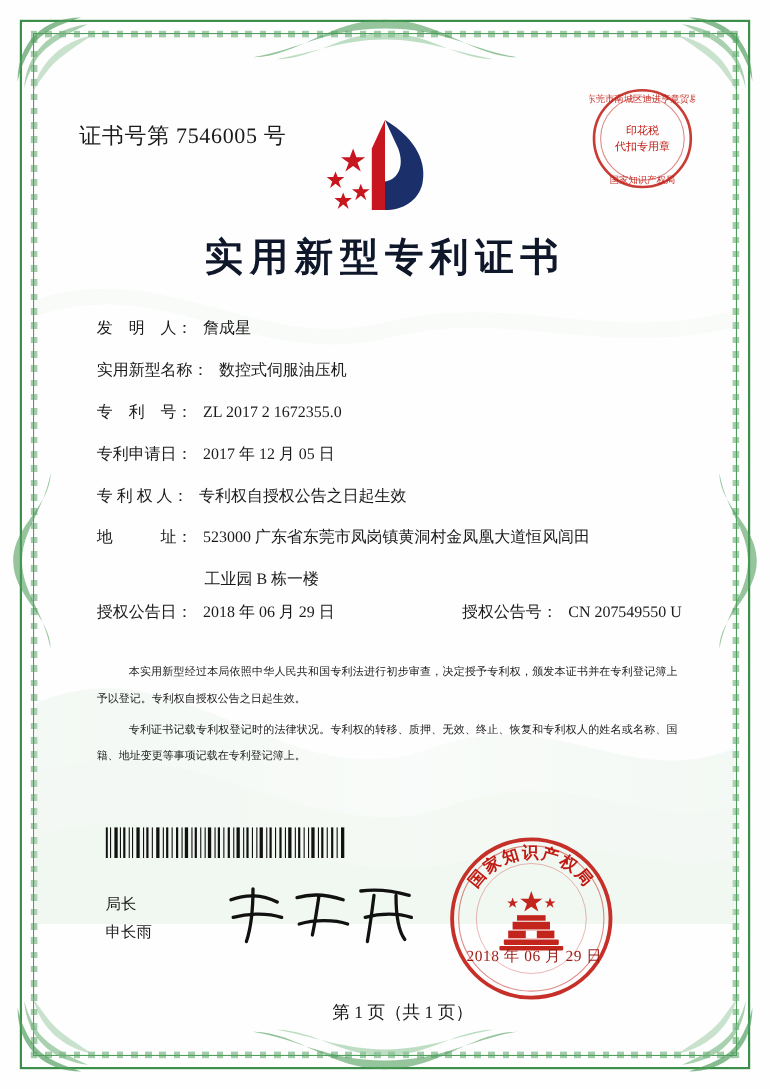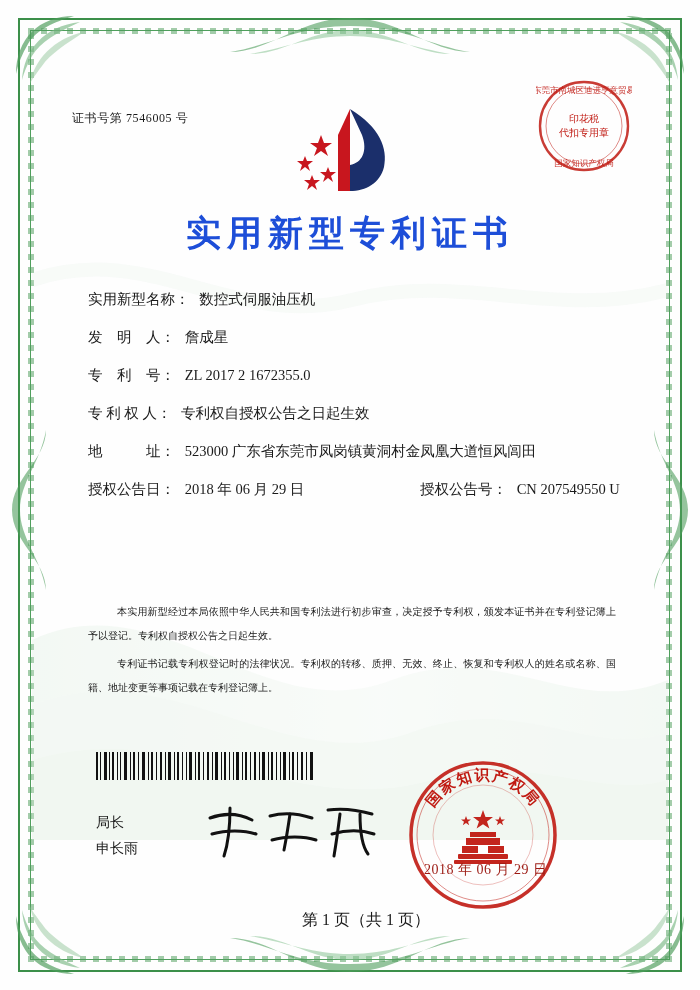--- a/index.html
+++ b/index.html
@@ -81,21 +81,21 @@
   
   .content {
     position: absolute;
     left: 0; top: 0;
     width: 700px; height: 990px;
   }
 
   .cert-no {
     position: absolute;
     left: 72px; top: 110px;
-    font-size: 12px;
+    font-size: 20px;
     letter-spacing: .6px;
   }
 
   
   .logo {
     position: absolute;
     left: 288px; top: 105px;
     width: 124px; height: 92px;
   }
 
@@ -108,21 +108,21 @@
 
   .title {
     position: absolute;
     left: 0; top: 210px;
     width: 700px;
     text-align: center;
     font-size: 35px;
     font-weight: bold;
     letter-spacing: 6px;
     font-family: "Liberation Serif", "DejaVu Serif", serif;
-    color: #1d4ed8;
+    color: #0f172a;
   }
 
   .fields {
     position: absolute;
     left: 88px; top: 292px;
     width: 540px;
     font-size: 14.5px;
     line-height: 1;
   }
   .field-row {
@@ -293,39 +293,44 @@
       </g>
       <g fill="#c01a12" font-family="'Liberation Serif',serif" font-size="8.5" opacity=".9">
         <text x="48" y="88" text-anchor="middle">国家知识产权局</text>
       </g>
     </svg>
 
     <div class="title">实用新型专利证书</div>
 
     <div class="fields">
       <div class="field-row">
+        <span class="f-label">发　明　人：</span>
+        <span class="f-value">詹成星</span>
+      </div>
+      <div class="field-row">
         <span class="f-label">实用新型名称：</span>
         <span class="f-value">数控式伺服油压机</span>
       </div>
       <div class="field-row">
-        <span class="f-label">发　明　人：</span>
-        <span class="f-value">詹成星</span>
-      </div>
-      <div class="field-row">
         <span class="f-label">专　利　号：</span>
         <span class="f-value">ZL 2017 2 1672355.0</span>
       </div>
       <div class="field-row">
+        <span class="f-label">专利申请日：</span>
+        <span class="f-value">2017 年 12 月 05 日</span>
+      </div>
+      <div class="field-row">
         <span class="f-label">专 利 权 人：</span>
         <span class="f-value">专利权自授权公告之日起生效</span>
       </div>
       <div class="field-row">
         <span class="f-label">地　　　址：</span>
         <span class="f-value">523000  广东省东莞市凤岗镇黄洞村金凤凰大道恒风闾田</span>
       </div>
+      <div class="addr-cont">工业园 B 栋一楼</div>
       <div class="row-two">
         <span class="f-label">授权公告日：</span>
         <span class="f-value">2018 年 06 月 29 日</span>
         <span class="col2">
           <span class="f-label">授权公告号：</span>
           <span class="f-value">CN 207549550 U</span>
         </span>
       </div>
     </div>
 

